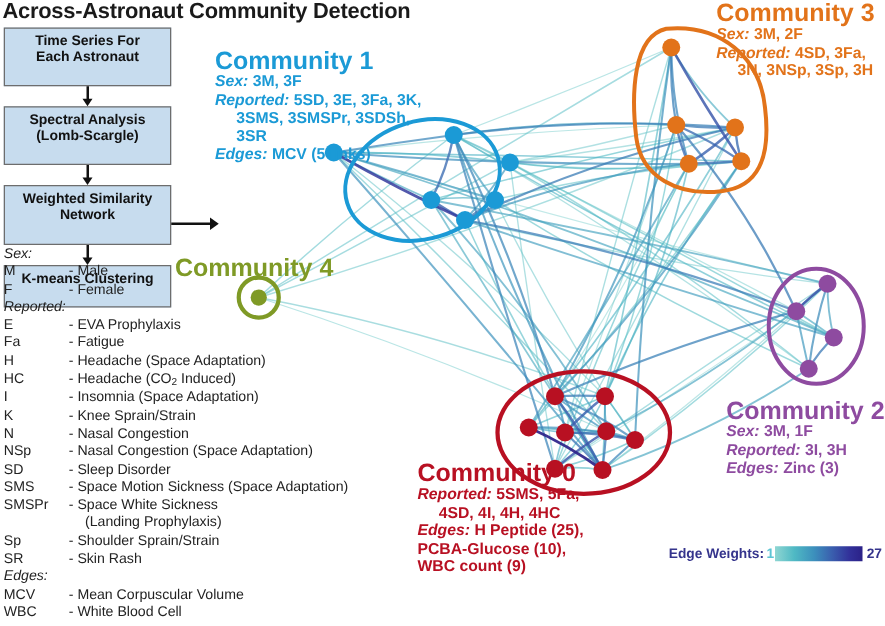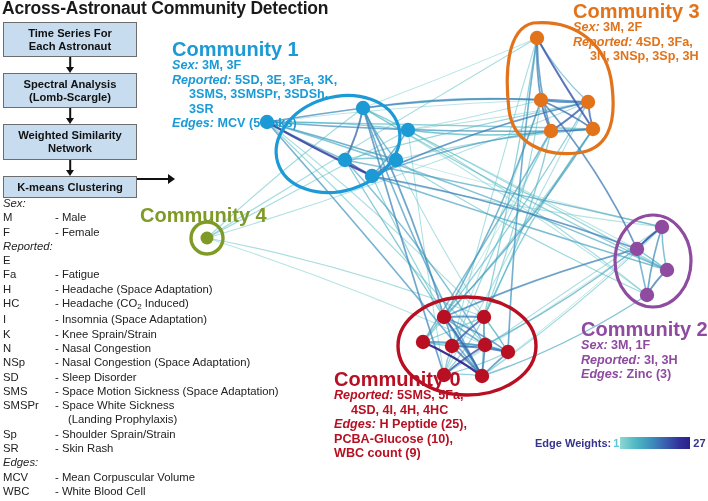--- a/index.html
+++ b/index.html
@@ -8,21 +8,21 @@
        -webkit-font-smoothing:antialiased;}
 
   
   #title{position:absolute;left:2px;top:-2px;font-size:17.5px;font-weight:bold;
          color:#1a1a1a;letter-spacing:-0.2px;}
 
   
   #flow{position:absolute;left:3px;top:22px;width:134px;}
   .fbox{box-sizing:border-box;width:134px;background:#c7dcee;border:1px solid #6d6d6d;
         text-align:center;font-size:11.2px;font-weight:bold;color:#111;
-        padding:4px 2px 4px 2px;line-height:12.6px;}
+        padding:4px 2px 16px 2px;line-height:12.6px;}
   .farrow{position:relative;height:16px;width:134px;}
   .farrow i{position:absolute;left:50%;top:0;width:1.6px;height:11px;background:#111;
             transform:translateX(-50%);display:block;}
   .farrow b{position:absolute;left:50%;top:10px;width:0;height:0;
             border-left:4px solid transparent;border-right:4px solid transparent;
             border-top:6px solid #111;transform:translateX(-50%);display:block;}
   
   #hArrow{position:absolute;left:137px;top:174px;width:42px;height:10px;}
   #hArrow i{position:absolute;left:0;top:4px;width:32px;height:1.6px;background:#111;}
   #hArrow b{position:absolute;left:31px;top:0;width:0;height:0;
@@ -107,20 +107,21 @@
       <span class="v">- Male</span>
     </div>
   <div class="lrow">
       <span class="k">F</span>
       <span class="v">- Female</span>
     </div>
 
   <div class="lgroup">Reported:</div>
   <div class="lrow">
       <span class="k">E</span>
+      <span class="v">- EVA Prophylaxis</span>
     </div>
   <div class="lrow">
       <span class="k">Fa</span>
       <span class="v">- Fatigue</span>
     </div>
   <div class="lrow">
       <span class="k">H</span>
       <span class="v">- Headache (Space Adaptation)</span>
     </div>
   <div class="lrow">

